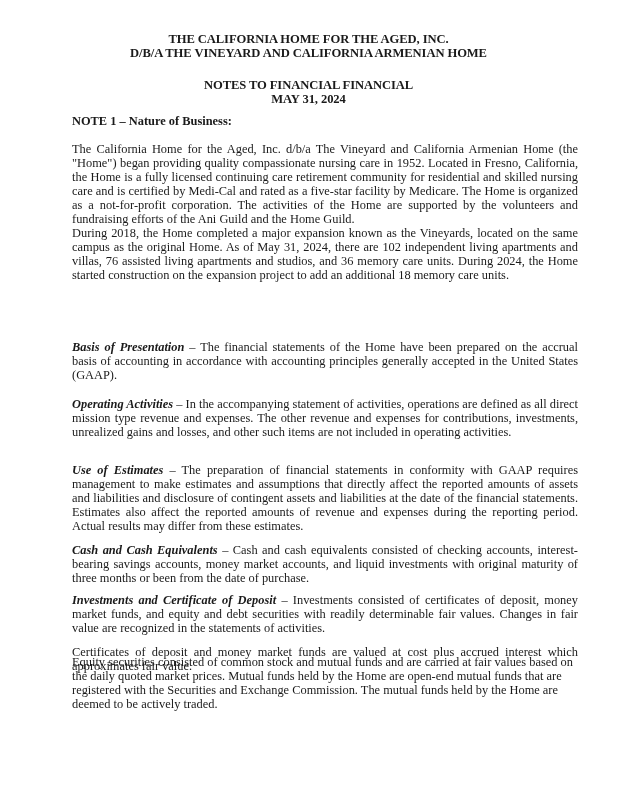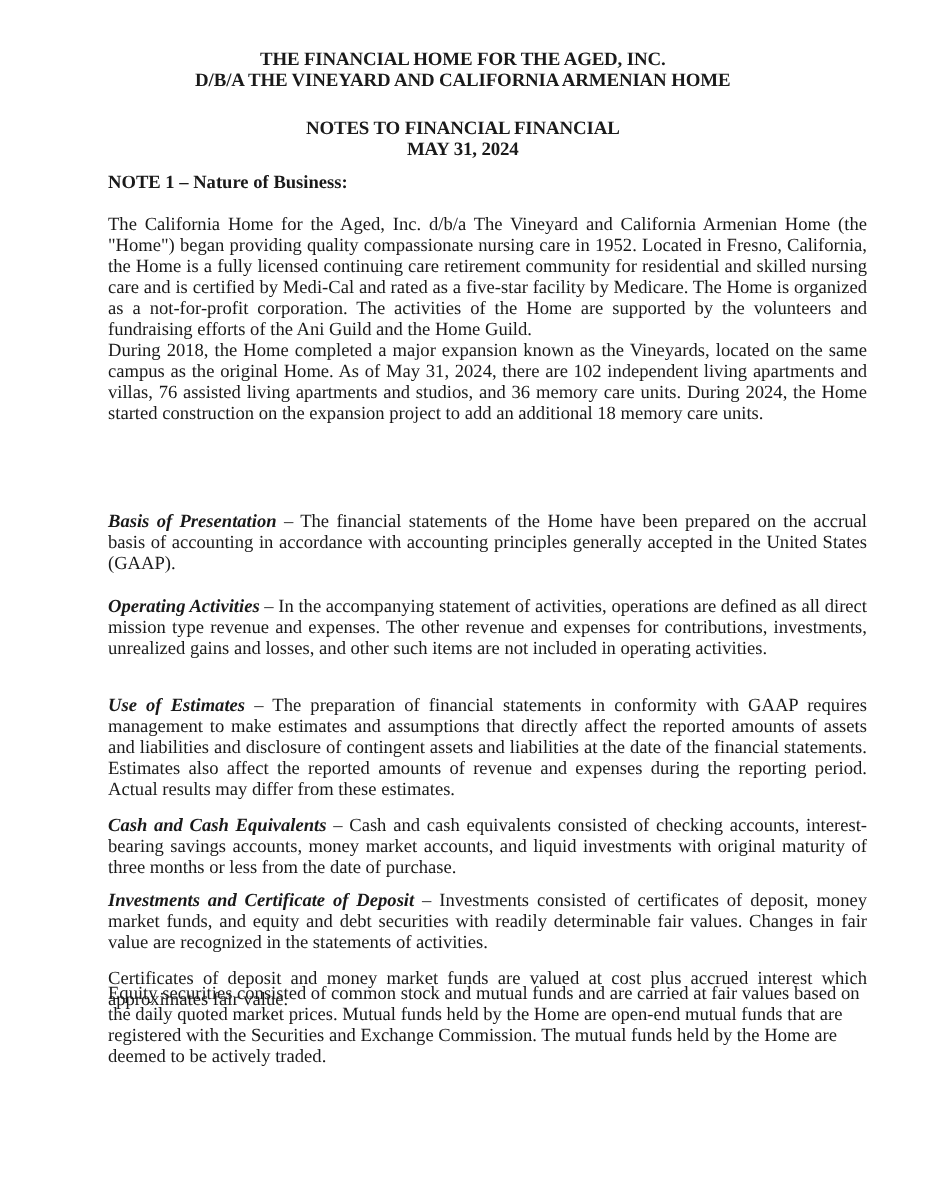--- a/index.html
+++ b/index.html
@@ -12,21 +12,21 @@
   .just { text-align: justify; text-align-last: left; }
   .note-title { font-weight: bold; }
   .lead { font-weight: bold; font-style: italic; }
   .pnum { position: absolute; left: 0; width: 617px; text-align: center; font-size: 12.4px; top: 762px; }
 </style>
 </head>
 <body>
 
 <div class="page">
 
-  <div class="hdr" style="top:32px;">THE FINANCIAL HOME FOR THE AGED, INC.</div>
+  <div class="hdr" style="top:32px;">THE CALIFORNIA HOME FOR THE AGED, INC.</div>
   <div class="hdr" style="top:46px;text-align:center;">D/B/A THE VINEYARD AND CALIFORNIA ARMENIAN HOME</div>
   <div class="hdr" style="top:78px;">NOTES TO FINANCIAL FINANCIAL</div>
   <div class="hdr" style="top:92px;">MAY 31, 2024</div>
 
   <div class="block note-title" style="top:114px;">NOTE 1 – Nature of Business:</div>
 
   <div class="block just" style="top:142px;">The California Home for the Aged, Inc. d/b/a The Vineyard and California Armenian Home (the "Home") began providing quality compassionate nursing care in 1952. Located in Fresno, California, the Home is a fully licensed continuing care retirement community for residential and skilled nursing care and is certified by Medi-Cal and rated as a five-star facility by Medicare. The Home is organized as a not-for-profit corporation. The activities of the Home are supported by the volunteers and fundraising efforts of the Ani Guild and the Home Guild.</div>
   <div class="block just" style="top:226px;">During 2018, the Home completed a major expansion known as the Vineyards, located on the same campus as the original Home. As of May 31, 2024, there are 102 independent living apartments and villas, 76 assisted living apartments and studios, and 36 memory care units. During 2024, the Home started construction on the expansion project to add an additional 18 memory care units.</div>
 
 
@@ -36,21 +36,21 @@
 
   <div class="block just" style="top:397px;">
     <span class="lead">Operating Activities</span><span> – In the accompanying statement of activities, operations are defined as all direct mission type revenue and expenses. The other revenue and expenses for contributions, investments, unrealized gains and losses, and other such items are not included in operating activities.</span>
   </div>
 
   <div class="block just" style="top:463px;">
     <span class="lead">Use of Estimates</span><span> – The preparation of financial statements in conformity with GAAP requires management to make estimates and assumptions that directly affect the reported amounts of assets and liabilities and disclosure of contingent assets and liabilities at the date of the financial statements. Estimates also affect the reported amounts of revenue and expenses during the reporting period. Actual results may differ from these estimates.</span>
   </div>
 
   <div class="block just" style="top:543px;">
-    <span class="lead">Cash and Cash Equivalents</span><span> – Cash and cash equivalents consisted of checking accounts, interest-bearing savings accounts, money market accounts, and liquid investments with original maturity of three months or less from the date of purchase.</span>
+    <span class="lead">Cash and Cash Equivalents</span><span> – Cash and cash equivalents consisted of checking accounts, interest-bearing savings accounts, money market accounts, and liquid investments with original maturity of three months or been from the date of purchase.</span>
   </div>
 
   <div class="block just" style="top:593px;">
     <span class="lead">Investments and Certificate of Deposit</span><span> – Investments consisted of certificates of deposit, money market funds, and equity and debt securities with readily determinable fair values. Changes in fair value are recognized in the statements of activities.</span>
   </div>
 
   <div class="block just" style="top:645px;">Certificates of deposit and money market funds are valued at cost plus accrued interest which approximates fair value.</div>
 
   <div class="block" style="top:655px;">Equity securities consisted of common stock and mutual funds and are carried at fair values based on the daily quoted market prices. Mutual funds held by the Home are open-end mutual funds that are registered with the Securities and Exchange Commission. The mutual funds held by the Home are deemed to be actively traded.</div>
 

